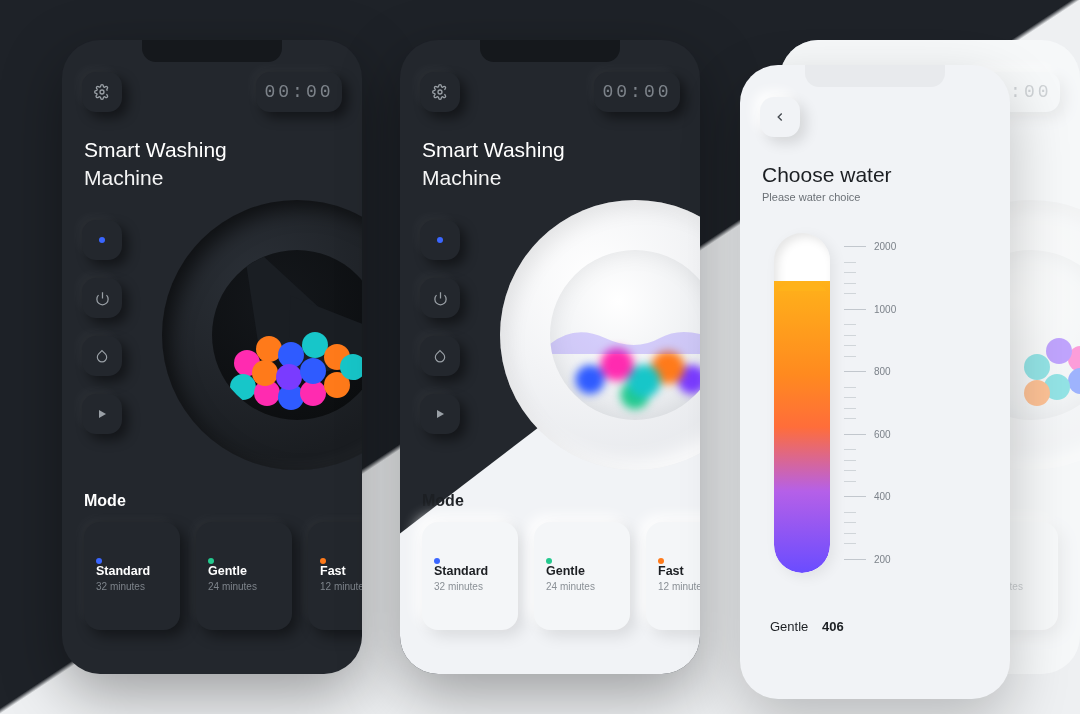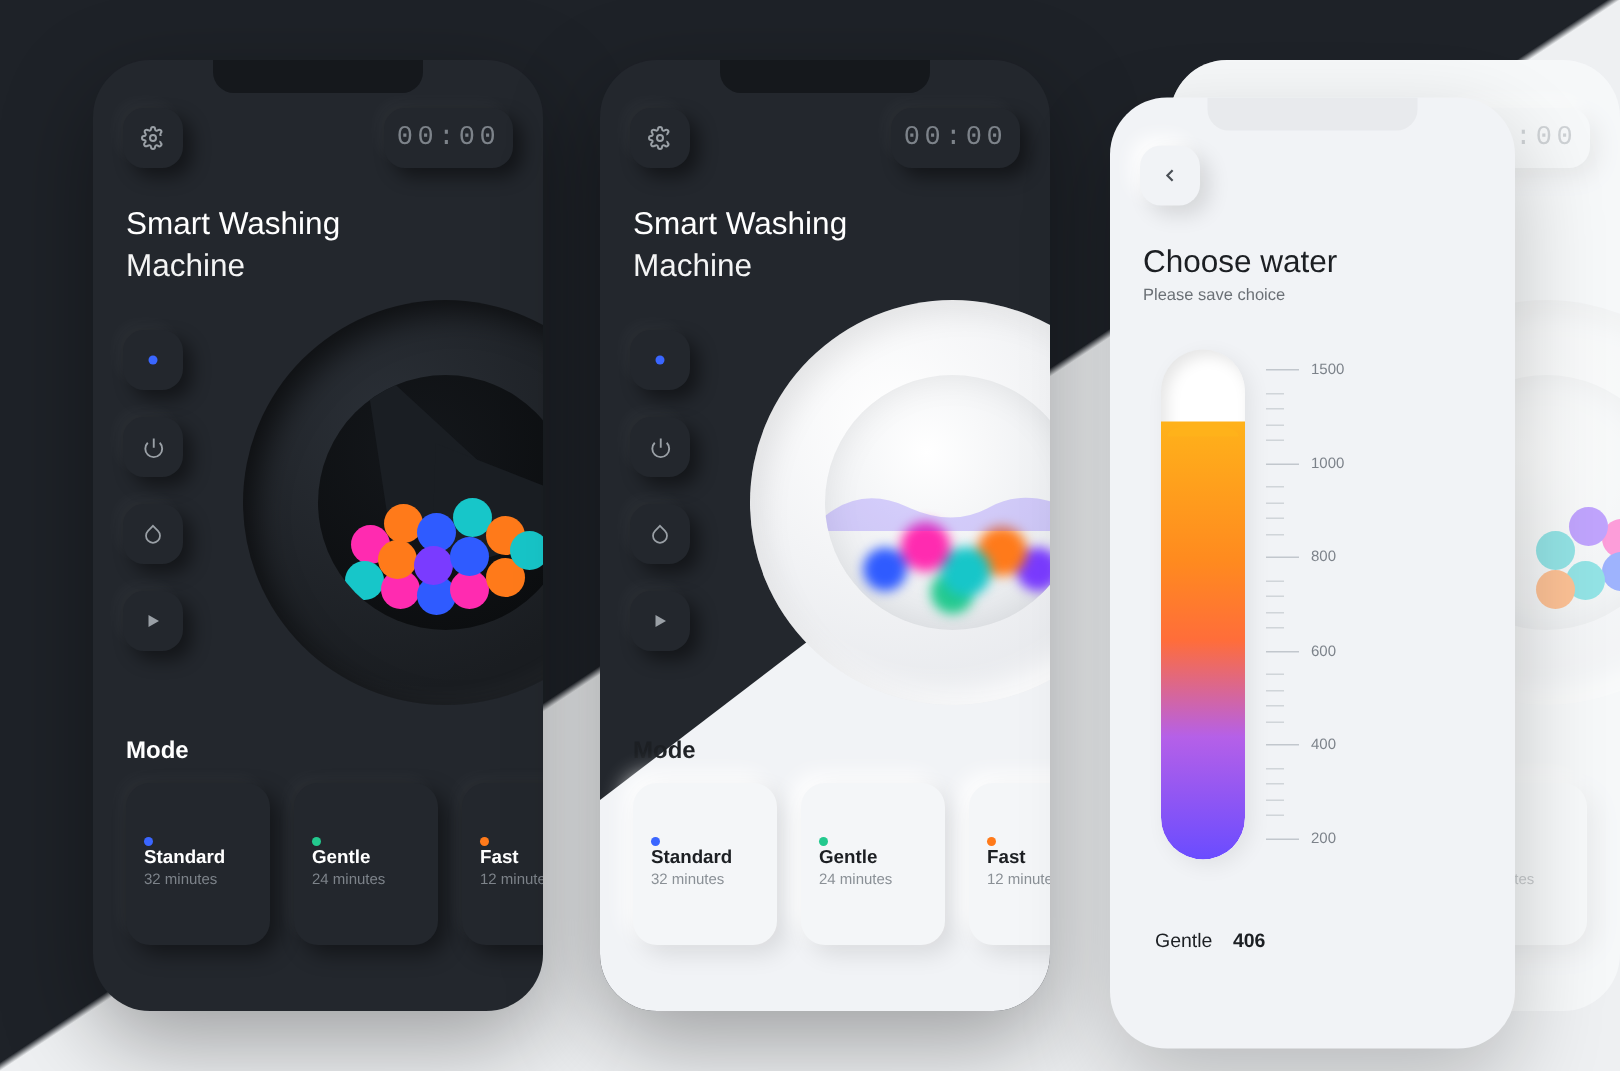--- a/index.html
+++ b/index.html
@@ -379,33 +379,33 @@
       <span>
           <svg width="14" height="14" viewBox="0 0 24 24" fill="none" stroke="#4a4f55" stroke-width="2.5">
             <polyline points="15 18 9 12 15 6"></polyline>
           </svg>
         </span>
     </div>
 
     <div class="p title title-light" style="left:22px; top:96px;">
       <span class="bold">Choose water</span>
     </div>
-    <div class="p sub-light" style="left:22px; top:126px;">Please save choice</div>
+    <div class="p sub-light" style="left:22px; top:126px;">Please water choice</div>
 
     <div class="p" style="left:34px; top:168px;">
       <div class="tube">
         <div class="fill"></div>
         <div class="meniscus"></div>
       </div>
     </div>
     <div class="p ticks" style="left:104px; top:176px; height:324px;">
 
       <div class="tick-row">
           <div class="tick-line"></div>
-          <div class="tick-label">1500</div>
+          <div class="tick-label">2000</div>
         </div>
       <div class="tick-row">
           <div class="tick-line minor"></div>
         </div>
       <div class="tick-row">
           <div class="tick-line minor"></div>
         </div>
       <div class="tick-row">
           <div class="tick-line minor"></div>
         </div>

